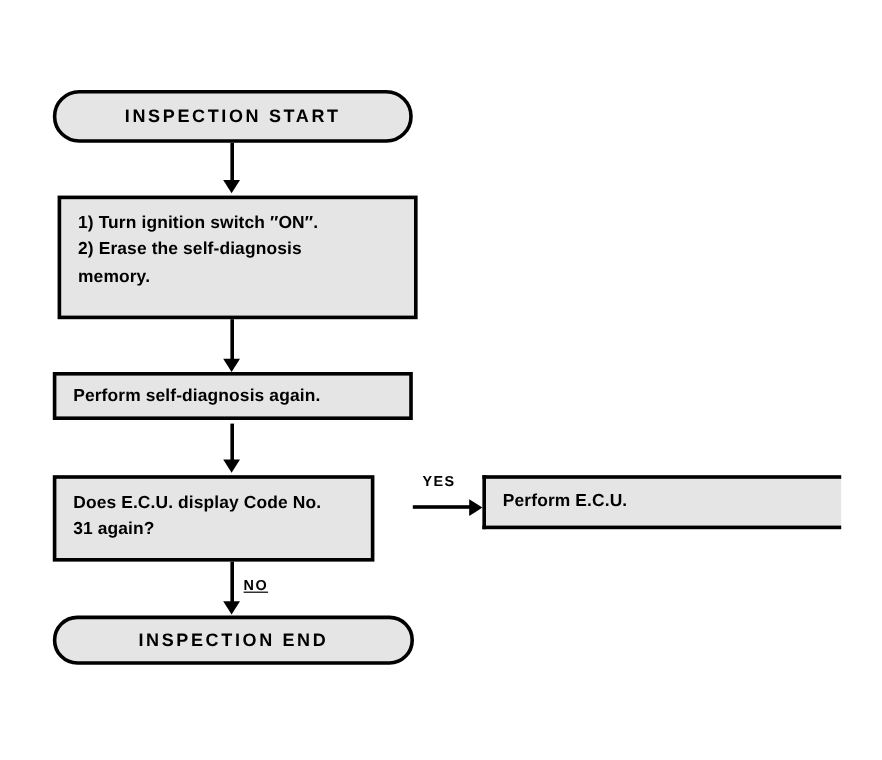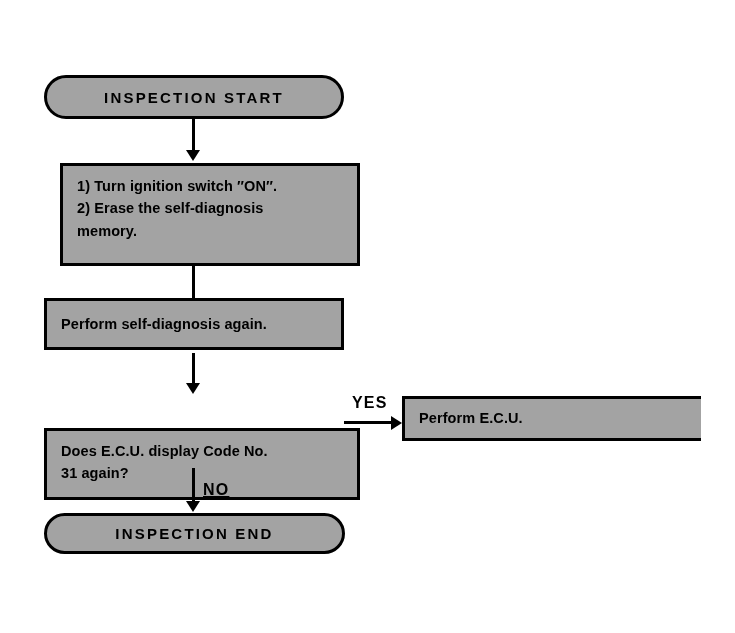--- a/index.html
+++ b/index.html
@@ -15,21 +15,21 @@
     background: #ffffff;
     overflow: hidden;
     font-family: "Liberation Sans", "DejaVu Sans", sans-serif;
     color: #000000;
   }
 
   
   .node {
     position: absolute;
     box-sizing: border-box;
-    background: #a3a3a3;
+    background: #e5e5e5;
     border: 3px solid #000000;
   }
   .terminal {
     border-radius: 999px;
     display: flex;
     align-items: center;
     justify-content: center;
   }
   .terminal .label {
     font-size: 15px;
@@ -82,54 +82,54 @@
     width: 0;
     height: 0;
     border-top: 7px solid transparent;
     border-bottom: 7px solid transparent;
     border-left: 11px solid #000000;
   }
 
   
   .branch-label {
     position: absolute;
-    font-size: 16px;
+    font-size: 12px;
     font-weight: bold;
     letter-spacing: 1.2px;
   }
 </style>
 </head>
 <body>
 
 <div id="canvas">
 
   <div class="node terminal" style="left:44px; top:75px; width:300px; height:44px;">
     <span class="label">INSPECTION  START</span>
   </div>
 
   <div class="vline" style="left:192px; top:119px; height:34px;"></div>
   <div class="arrow-down" style="left:186px; top:150px;"></div>
 
-  <div class="node process align-top" style="left:60px; top:163px; width:300px; height:103px;">
+  <div class="node process align-top" style="left:48px; top:163px; width:300px; height:103px;">
     <span class="label">1) Turn ignition switch ″ON″.
 2) Erase the self-diagnosis
      memory.</span>
   </div>
 
   <div class="vline" style="left:192px; top:266px; height:36px;"></div>
   <div class="arrow-down" style="left:186px; top:299px;"></div>
 
-  <div class="node process" style="left:44px; top:298px; width:300px; height:52px;">
+  <div class="node process" style="left:44px; top:310px; width:300px; height:40px;">
     <span class="label">Perform self-diagnosis again.</span>
   </div>
 
   <div class="vline" style="left:192px; top:353px; height:32px;"></div>
   <div class="arrow-down" style="left:186px; top:383px;"></div>
 
-  <div class="node process align-top" style="left:44px; top:396px; width:316px; height:72px;margin-top:32px;">
+  <div class="node process align-top" style="left:44px; top:396px; width:268px; height:72px;">
     <span class="label">Does E.C.U. display Code No.
 31 again?</span>
   </div>
 
   <div class="hline" style="left:344px; top:421px; width:50px;"></div>
   <div class="arrow-right" style="left:391px; top:416px;"></div>
   <span class="branch-label" style="left:352px; top:394px;">YES</span>
 
   <div class="node process clipped-right" style="left:402px; top:396px; width:299px; height:45px;">
     <span class="label">Perform E.C.U.</span>

